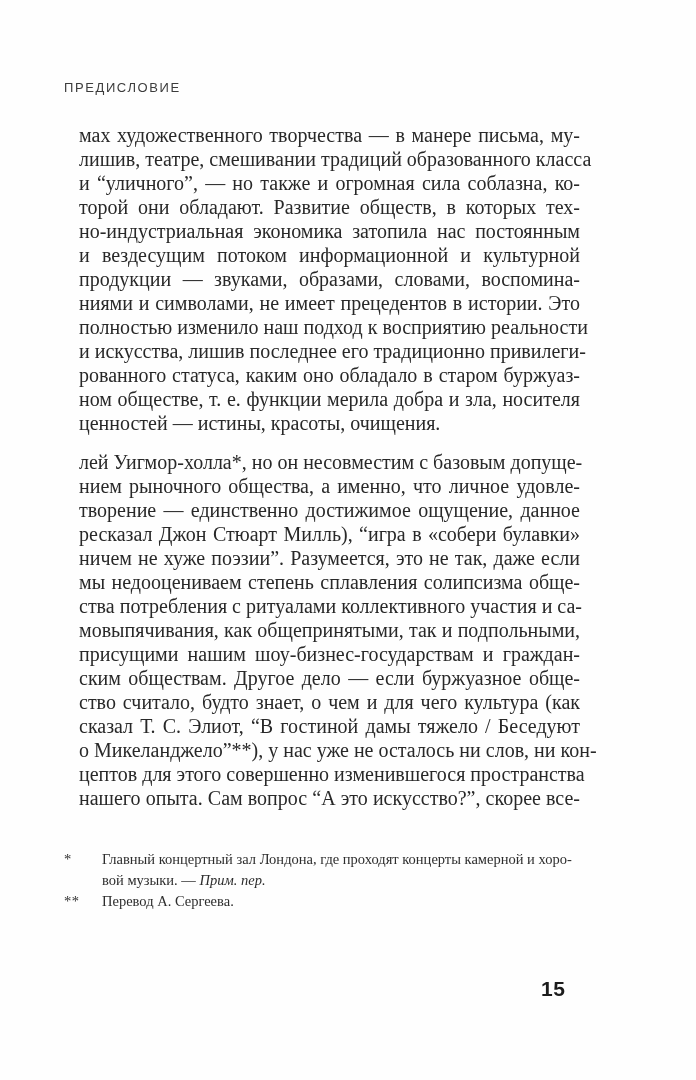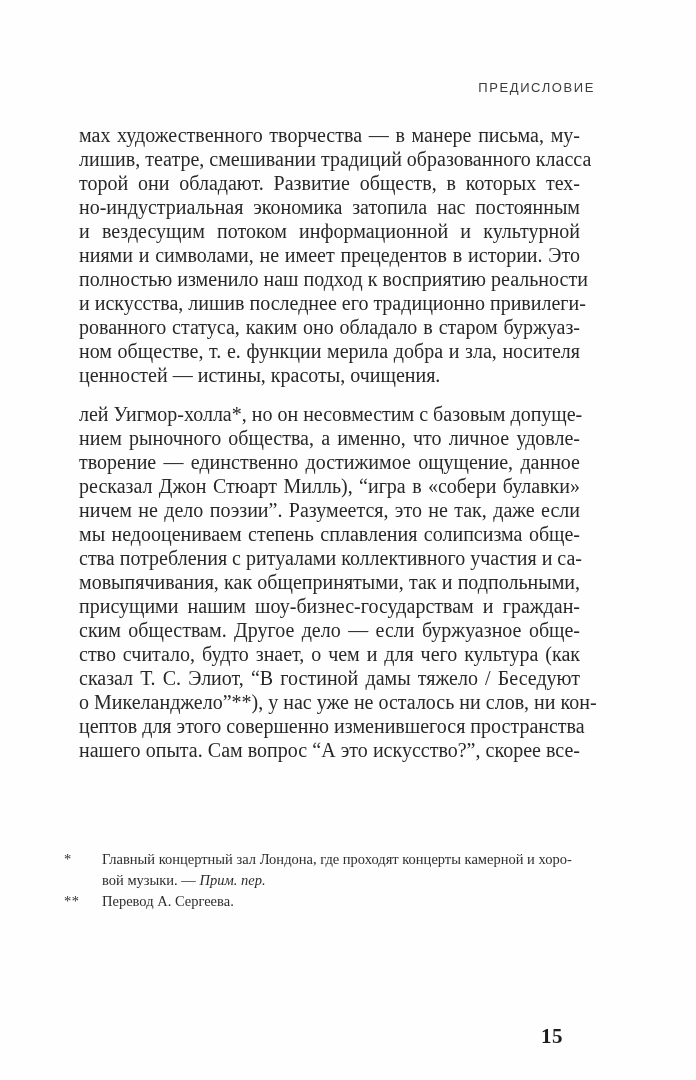--- a/index.html
+++ b/index.html
@@ -11,21 +11,20 @@
   .page {
     position: relative;
     width: 696px; height: 1080px;
     background: #fefefe;
     overflow: hidden;
     color: #262626;
   }
   .running-head {
     position: absolute;
     left: 64px; top: 80px; width: 531px;
-    text-align: right;
     font-family: "Liberation Sans", "DejaVu Sans", sans-serif;
     font-size: 13px;
     font-weight: 500;
     letter-spacing: 1.6px;
     color: #3c3c3c;
   }
   .body-text {
     position: absolute;
     left: 64px; top: 108px; width: 531px;
   }
@@ -54,54 +53,56 @@
     line-height: 21px;
     letter-spacing: 0.5px;
   }
   .footnote-line {
     line-height: 21px;
     white-space: nowrap;
   }
   .it { font-style: italic; }
   .page-number {
     position: absolute;
-    left: 541px; top: 1024px;
-    font-family: Liberation Serif, serif;
+    left: 541px; top: 977px;
+    font-family: Liberation Sans, sans-serif;
     font-size: 21px;
     font-weight: 700;
     color: #1c1c1c;
     letter-spacing: 0.5px;
   }
 </style>
 </head>
 <body>
 
 <div class="page">
   <div class="running-head">ПРЕДИСЛОВИЕ</div>
 
   <div class="body-text">
       <div class="paragraph">
         <div class="text-line">мах художественного творчества — в манере письма, му-</div>
         <div class="text-line">лишив, театре, смешивании традиций образованного класса</div>
+        <div class="text-line">и “уличного”, — но также и огромная сила соблазна, ко-</div>
         <div class="text-line">торой они обладают. Развитие обществ, в которых тех-</div>
         <div class="text-line">но-индустриальная экономика затопила нас постоянным</div>
         <div class="text-line">и вездесущим потоком информационной и культурной</div>
+        <div class="text-line">продукции — звуками, образами, словами, воспомина-</div>
         <div class="text-line">ниями и символами, не имеет прецедентов в истории. Это</div>
         <div class="text-line">полностью изменило наш подход к восприятию реальности</div>
         <div class="text-line">и искусства, лишив последнее его традиционно привилеги-</div>
         <div class="text-line">рованного статуса, каким оно обладало в старом буржуаз-</div>
         <div class="text-line">ном обществе, т. е. функции мерила добра и зла, носителя</div>
         <div class="text-line no-stretch">ценностей — истины, красоты, очищения.</div>
       </div>
       <div class="paragraph">
         <div class="text-line">лей Уигмор-холла*, но он несовместим с базовым допуще-</div>
         <div class="text-line">нием рыночного общества, а именно, что личное удовле-</div>
         <div class="text-line">творение — единственно достижимое ощущение, данное</div>
         <div class="text-line">ресказал Джон Стюарт Милль), “игра в «собери булавки»</div>
-        <div class="text-line">ничем не дело поэзии”. Разумеется, это не так, даже если</div>
+        <div class="text-line">ничем не хуже поэзии”. Разумеется, это не так, даже если</div>
         <div class="text-line">мы недооцениваем степень сплавления солипсизма обще-</div>
         <div class="text-line">ства потребления с ритуалами коллективного участия и са-</div>
         <div class="text-line">мовыпячивания, как общепринятыми, так и подпольными,</div>
         <div class="text-line">присущими нашим шоу-бизнес-государствам и граждан-</div>
         <div class="text-line">ским обществам. Другое дело — если буржуазное обще-</div>
         <div class="text-line">ство считало, будто знает, о чем и для чего культура (как</div>
         <div class="text-line">сказал Т. С. Элиот, “В гостиной дамы тяжело / Беседуют</div>
         <div class="text-line">о Микеланджело”**), у нас уже не осталось ни слов, ни кон-</div>
         <div class="text-line">цептов для этого совершенно изменившегося пространства</div>
         <div class="text-line">нашего опыта. Сам вопрос “А это искусство?”, скорее все-</div>

